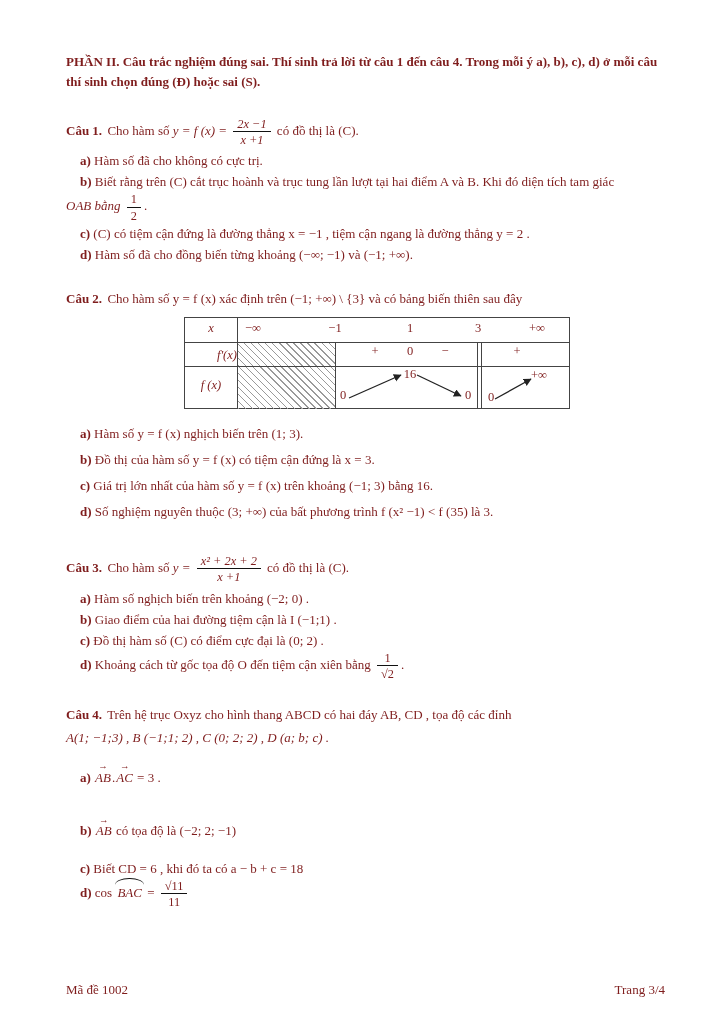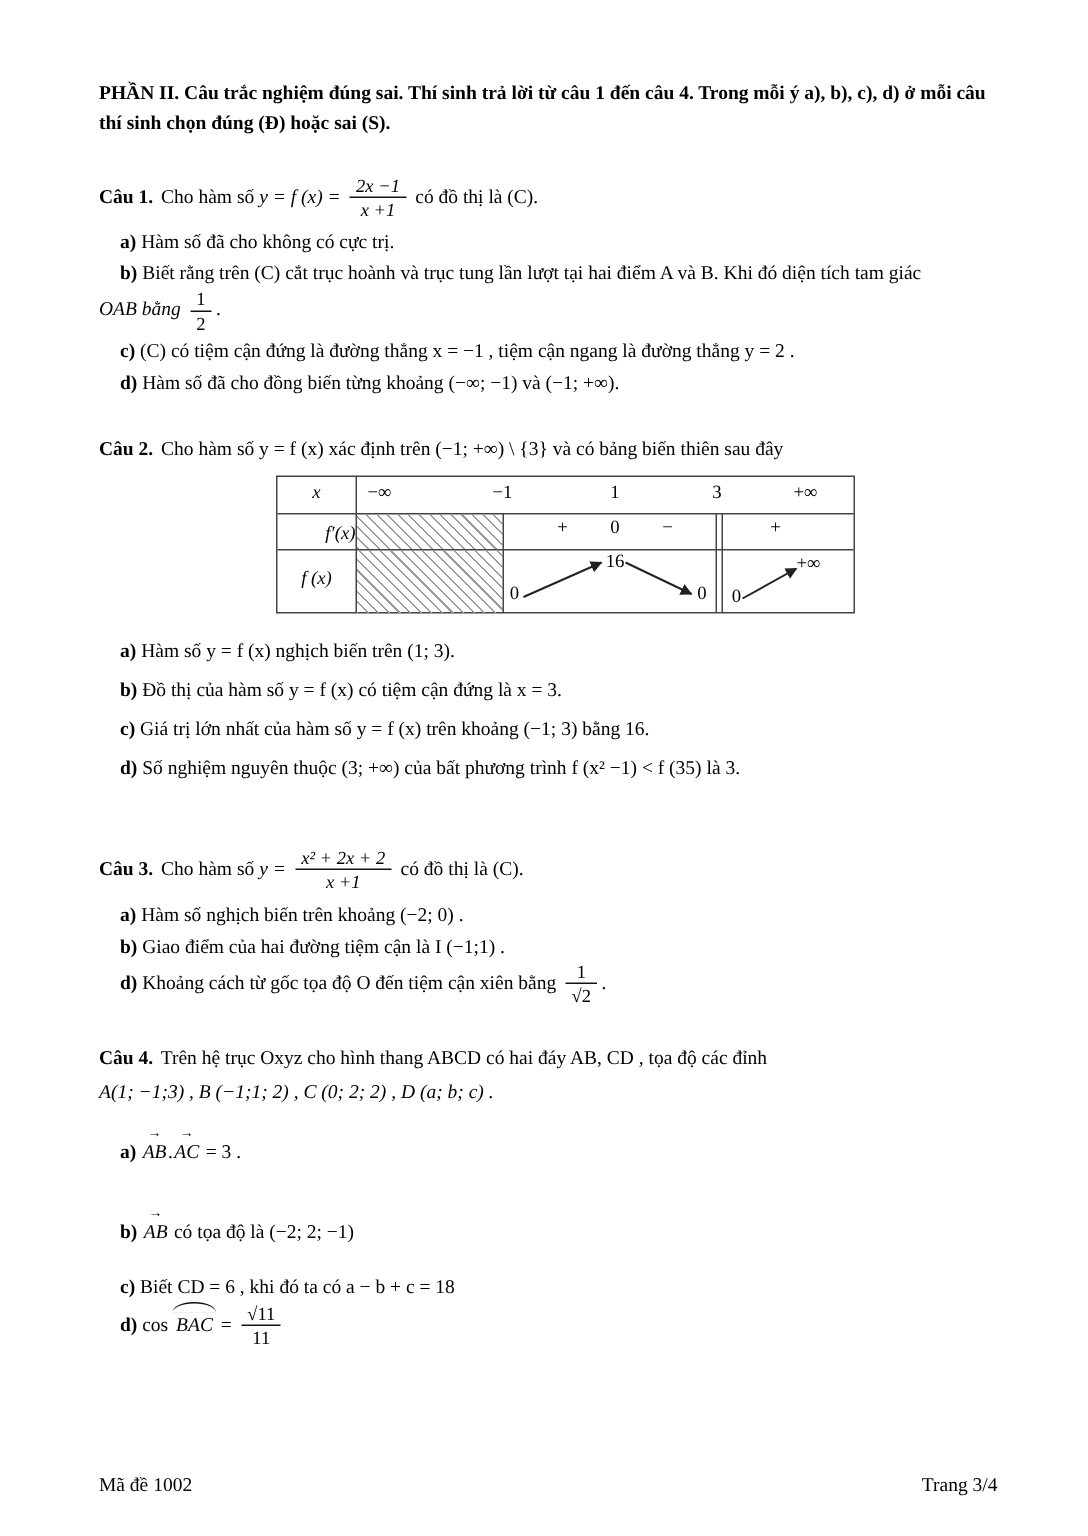--- a/index.html
+++ b/index.html
@@ -1,25 +1,25 @@
 <!DOCTYPE html>
 <html><head>
 <meta charset="utf-8">
 <style>
   * { margin:0; padding:0; box-sizing:border-box; }
   html,body { background:#ffffff; }
   .page {
     position:relative; width:725px; height:1024px; background:#fff;
     font-family:"Liberation Serif","DejaVu Serif",serif;
-    font-size:13px; color:#000000; overflow:hidden;
+    font-size:13px; color:#7f1d1d; overflow:hidden;
   }
   .content { position:absolute; top:52px; left:66px; width:601px; }
   .hdr { font-weight:bold; line-height:1.5; margin-bottom:26px; }
   .q { margin-bottom:24px; }
-  .q-lg { margin-bottom:43px; }
+  .q-lg { margin-bottom:32px; }
   .qline { line-height:1.55; margin-bottom:3px; }
   .qlabel { font-weight:bold; margin-right:2px; }
   .item { text-indent:14px; line-height:1.62; }
   .noindent { text-indent:0; }
   .letter { font-weight:bold; }
   .it { font-style:italic; }
   .q2items .item { margin:5px 0; }
 
   
   .frac { display:inline-block; vertical-align:middle; text-align:center;
@@ -148,20 +148,21 @@
     <div class="q">
       <p class="qline">
         <span class="qlabel">Câu 3.</span>
         <span>Cho hàm số</span>
         <span class="it">y =</span>
         <span class="frac"><span class="num it">x² + 2x + 2</span><span class="den it">x +1</span></span>
         <span>có đồ thị là (C).</span>
       </p>
       <p class="item"><span class="letter">a)</span> <span>Hàm số nghịch biến trên khoảng (−2; 0) .</span></p>
       <p class="item"><span class="letter">b)</span> <span>Giao điểm của hai đường tiệm cận là I (−1;1) .</span></p>
+      <p class="item"><span class="letter">c)</span> <span>Đồ thị hàm số (C) có điểm cực đại là (0; 2) .</span></p>
       <p class="item">
         <span class="letter">d)</span>
         <span>Khoảng cách từ gốc tọa độ O đến tiệm cận xiên bằng</span>
         <span class="frac"><span class="num">1</span><span class="den">√2</span></span><span>.</span>
       </p>
     </div>
 
     <div class="q">
       <p class="qline">
         <span class="qlabel">Câu 4.</span>

